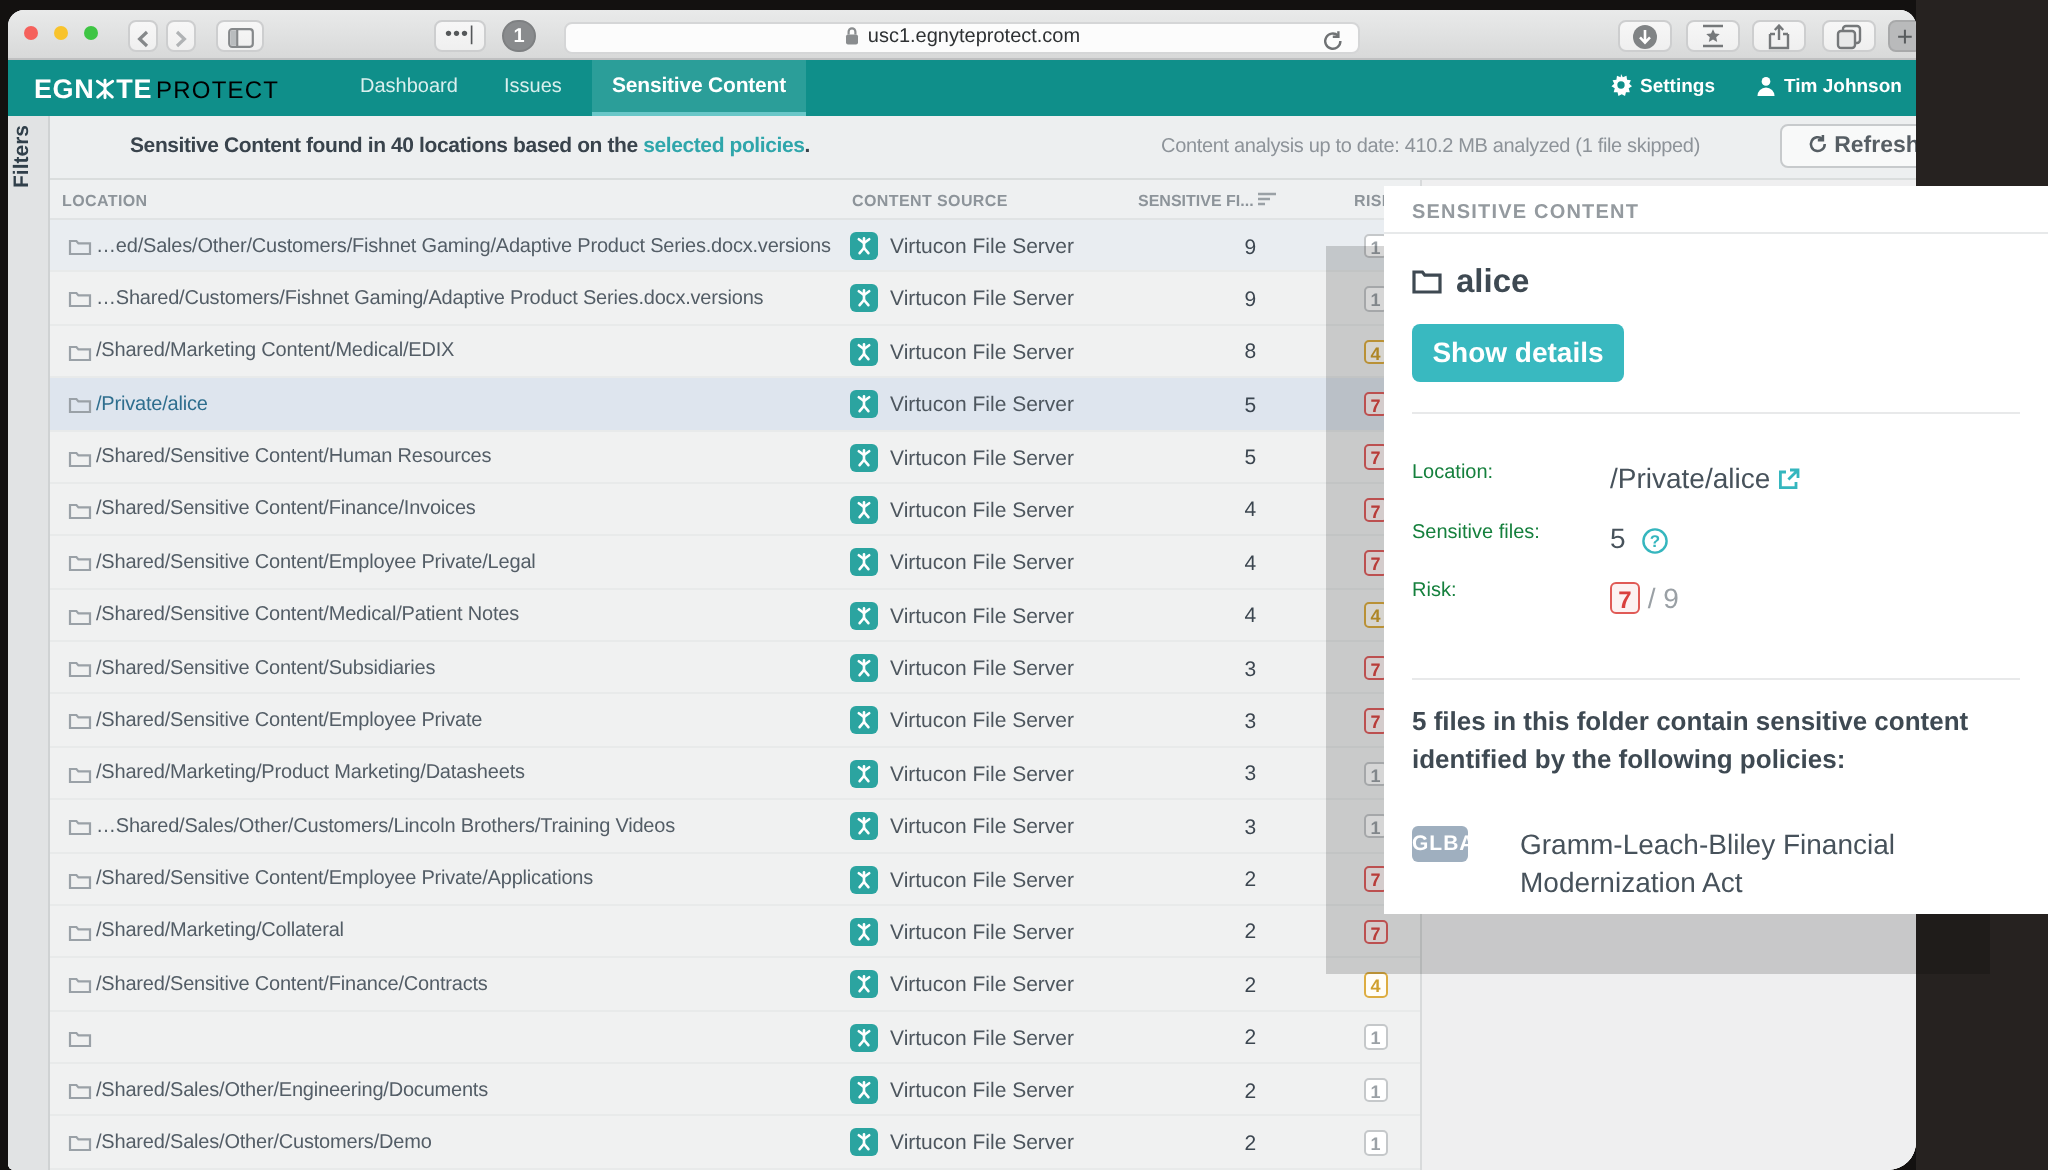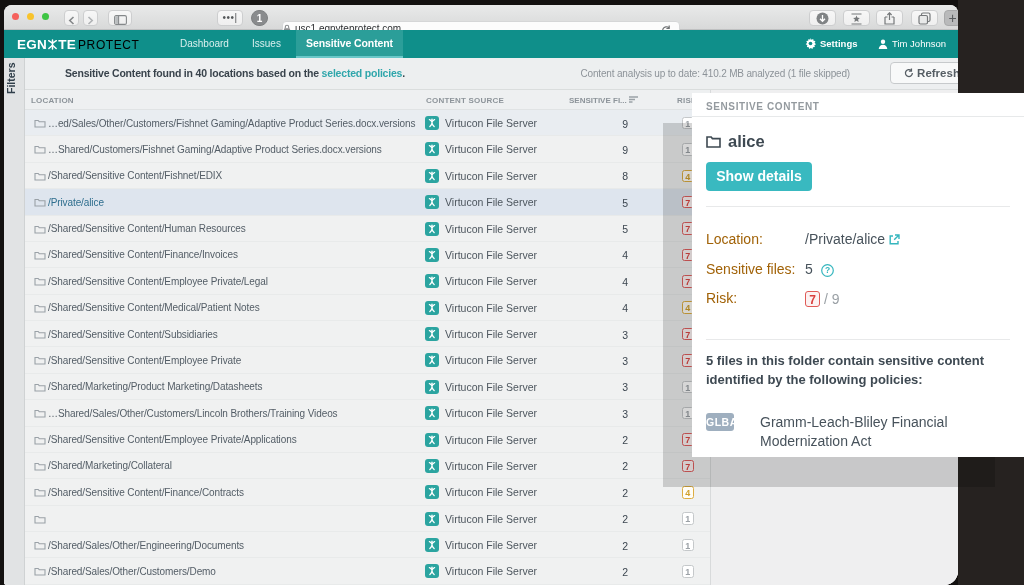--- a/index.html
+++ b/index.html
@@ -2,21 +2,21 @@
 <html><head><meta charset="utf-8"><style>
 *{margin:0;padding:0;box-sizing:border-box}
 html,body{width:1024px;height:585px;overflow:hidden}
 body{background:#131110;font-family:"Liberation Sans",sans-serif;position:relative}
 #rightbg{position:absolute;left:958px;top:0;width:66px;height:585px;background:#262220}
 #win{position:absolute;left:4px;top:5px;width:954px;height:580px;border-radius:8px 8px 14px 3px;background:#fff;overflow:hidden}
 
 #tbar{position:relative;height:25px;background:linear-gradient(#e9eaea,#d8d9d9);border-bottom:1px solid #bfc0c1}
 .tl{position:absolute;top:7.5px;width:7px;height:7px;border-radius:50%}
 .btn{position:absolute;top:4.5px;height:16px;background:linear-gradient(#f7f7f7,#efefef);border:1px solid #cdcecf;border-radius:4px;color:#737678;text-align:center}
-#url{position:absolute;left:278px;top:16px;width:398px;height:16px;background:#fcfcfc;border:1px solid #d5d6d7;border-radius:4px;font-size:10px;color:#2e3133;line-height:14px}
+#url{position:absolute;left:278px;top:6px;width:398px;height:16px;background:#fcfcfc;border:1px solid #d5d6d7;border-radius:4px;font-size:10px;color:#2e3133;text-align:center;line-height:14px}
 
 #teal{position:relative;height:28px;background:#0f8f8a;color:#fff}
 #logo{position:absolute;left:13px;top:7px;font-size:13.5px;letter-spacing:.3px;color:#fff;font-weight:bold}
 #logo .lt{font-weight:normal;color:#000000;letter-spacing:.6px;margin-left:2px;font-size:12px}
 .nav{position:absolute;top:0;height:28px;line-height:28px;font-size:10px;color:#d9efee}
 #tab{position:absolute;left:292px;top:0;width:107px;height:28px;background:#2b9e99;border-bottom:2.5px solid #6ac7c8;color:#fff;font-weight:bold;font-size:10.5px;letter-spacing:-.1px;text-align:center;line-height:26px}
 
 #main{position:absolute;left:0;top:53px;width:954px;height:527px;background:#fff}
 #fstrip{position:absolute;left:0;top:0;width:21px;height:527px;background:#e1e3e4;border-right:1px solid #cfd2d3}
 #ftxt{position:absolute;left:-8px;top:15px;width:30px;transform:rotate(-90deg);font-size:10.5px;font-weight:bold;color:#303f4a;text-align:center}
@@ -45,21 +45,21 @@
 .br{border:1px solid #e06060;color:#dc4844;background:#fdf4f4}
 
 #popup{position:absolute;left:692px;top:93px;width:332px;height:364px;background:#fff;box-shadow:-29px 30px 0 rgba(0,0,0,.16)}
 #ptitle{height:24px;border-bottom:1px solid #e7e9ea;font-size:10px;font-weight:bold;letter-spacing:.6px;color:#949a9f;padding:8px 0 0 14px}
 #alice{position:absolute;left:14px;top:39px;font-size:16.5px;font-weight:bold;color:#3e4952}
 #alice svg{vertical-align:-1px;margin-right:7px}
 .pbtn{position:absolute;top:69px;height:29px;border-radius:4px;font-size:14px;font-weight:bold;text-align:center;line-height:28px}
 #showd{left:14px;width:106px;background:#39b9c0;color:#fff}
 #openl{left:126px;width:112px;background:#fff;border:1px solid #c6c9cb;color:#555d63;line-height:26px}
 .phr{position:absolute;left:14px;width:304px;border-top:1px solid #e8e9ea}
-.plabel{position:absolute;left:14px;font-size:14px;color:#a16207}
+.plabel{position:absolute;left:14px;font-size:10px;color:#15803d}
 .pval{position:absolute;left:113px;font-size:14px;color:#47525b}
 #ptext{position:absolute;left:14px;top:259px;font-size:13px;font-weight:bold;color:#3e4952;line-height:18.5px}
 #glba{position:absolute;left:14px;top:320px;width:28px;height:18px;background:#9fafbf;border-radius:3px;color:#fff;font-size:10.5px;font-weight:bold;letter-spacing:.5px;text-align:center;line-height:18px}
 #gtext{position:absolute;left:68px;top:320px;font-size:14px;color:#47525b;line-height:18.5px}
 </style></head>
 <body>
 <div id="rightbg"></div>
 <div id="win">
   <div id="tbar">
     <div class="tl" style="left:8px;background:#f5615c"></div>
@@ -113,21 +113,21 @@
             <path d="M6 6.8 L10 10.4"></path>
           </g>
         </svg>TE<span class="lt">PROTECT</span></div>
     <div class="nav" style="left:176px">Dashboard</div>
     <div class="nav" style="left:248px">Issues</div>
     <div id="tab">Sensitive Content</div>
     <div class="nav" style="left:801px;font-weight:bold;color:#fff;font-size:9.5px"><svg width="11" height="11" viewBox="0 0 12 12" style="vertical-align:-2px;margin-right:4px">
           <path d="M6 0 L7 1.8 L9 1 L9.3 3.1 L11.4 3.4 L10.5 5.3 L12 6.7 L10.2 7.8 L10.8 9.9 L8.7 10 L8.2 12 L6.4 11 L4.6 12 L4.1 10 L2 9.9 L2.6 7.8 L.8 6.7 L2.3 5.3 L1.4 3.4 L3.5 3.1 L3.8 1 L5.8 1.8 Z" fill="#fff"></path>
           <circle cx="6" cy="6" r="2" fill="#0f8f8a"></circle>
         </svg>Settings</div>
-    <div class="nav" style="left:874px;font-weight:normal;color:#fff;font-size:9.5px"><svg width="10" height="10" viewBox="0 0 11 11" style="vertical-align:-1.5px;margin-right:4px">
+    <div class="nav" style="left:874px;font-weight:bold;color:#fff;font-size:9.5px"><svg width="10" height="10" viewBox="0 0 11 11" style="vertical-align:-1.5px;margin-right:4px">
           <circle cx="5.5" cy="3" r="2.4" fill="#fff"></circle>
           <path d="M.8 11 a4.7 4.7 0 0 1 9.4 0 Z" fill="#fff"></path>
         </svg>Tim Johnson</div>
   </div>
   <div id="main">
     <div id="fstrip">
         <div id="ftxt">Filters</div>
       </div>
     <div id="subhead">
       <div id="shtext">Sensitive Content found in 40 locations based on the <span class="pol">selected policies</span>.</div>
@@ -180,21 +180,21 @@
                 <path d="M7 8 L9.2 10.6"></path>
               </g>
             </svg><span>Virtucon File Server</span></div>
           <div class="cnt">9</div>
           <div class="badge bg">1</div>
         </div>
 <div class="tr norm">
           <svg class="fold" width="12" height="11" viewBox="0 0 12 11">
             <path d="M1 2.5 h3.2 l1 1.2 H11 V9 H1 Z" fill="none" stroke="#9aa1a7" stroke-width="1.1"></path>
           </svg>
-          <div class="path">/Shared/Sensitive Content/Fishnet/EDIX</div>
+          <div class="path">/Shared/Marketing Content/Medical/EDIX</div>
           <div class="src"><svg class="vic" width="14" height="14" viewBox="0 0 14 14">
               <rect width="14" height="14" rx="3" fill="#2ba4a0"></rect>
               <g stroke="#fff" stroke-width="1.3" stroke-linecap="round">
                 <path d="M7 3.2 V8"></path>
                 <path d="M7 5.5 L4.4 3.6"></path>
                 <path d="M7 5.5 L9.6 3.6"></path>
                 <path d="M7 8 L4.8 10.6"></path>
                 <path d="M7 8 L9.2 10.6"></path>
               </g>
             </svg><span>Virtucon File Server</span></div>

